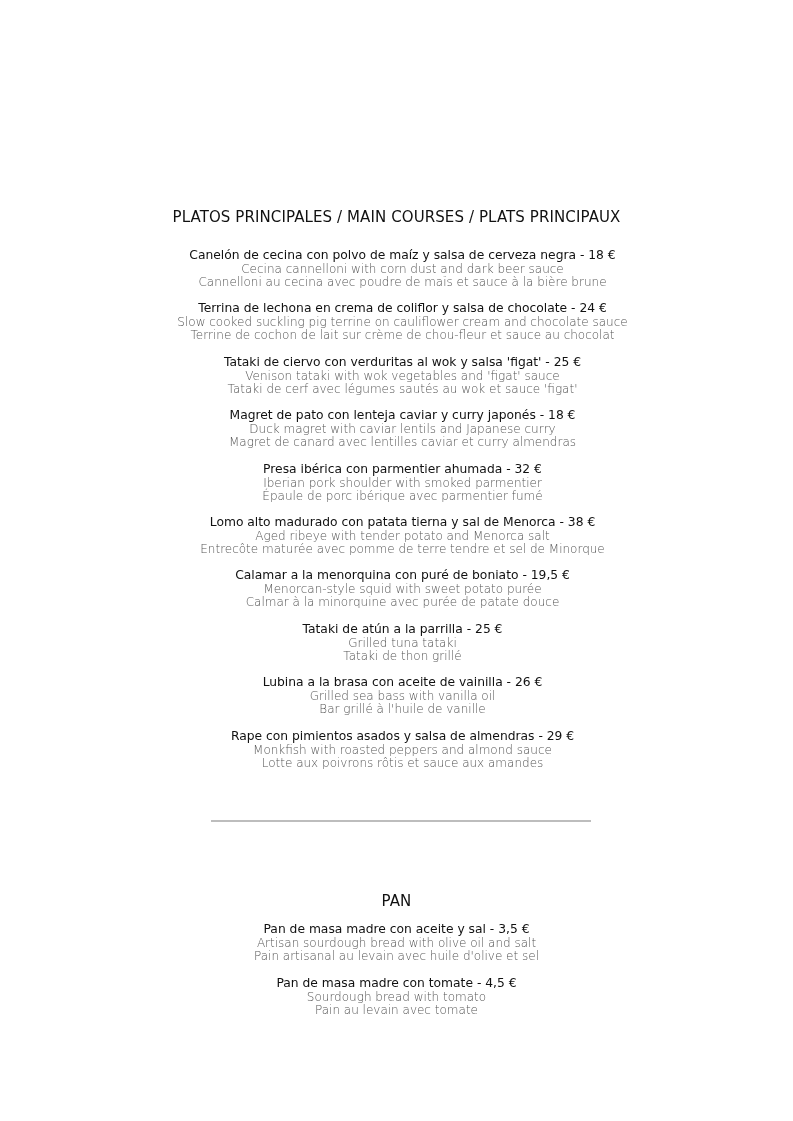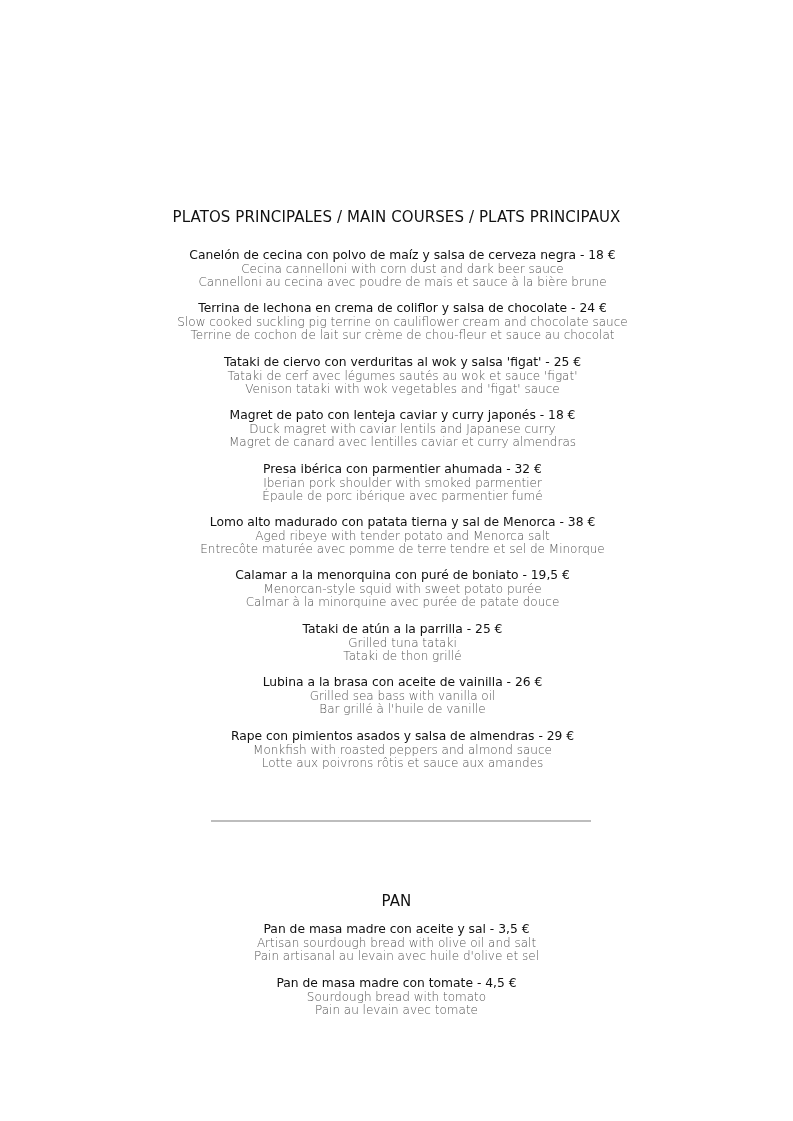--- a/index.html
+++ b/index.html
@@ -91,22 +91,22 @@
         <span class="tr">Cecina cannelloni with corn dust and dark beer sauce</span>
         <span class="tr">Cannelloni au cecina avec poudre de maïs et sauce à la bière brune</span>
       </li>
       <li class="item">
         <span class="dish">Terrina de lechona en crema de coliflor y salsa de chocolate - 24 €</span>
         <span class="tr">Slow cooked suckling pig terrine on cauliflower cream and chocolate sauce</span>
         <span class="tr">Terrine de cochon de lait sur crème de chou-fleur et sauce au chocolat</span>
       </li>
       <li class="item">
         <span class="dish">Tataki de ciervo con verduritas al wok y salsa 'figat' - 25 €</span>
+        <span class="tr">Venison tataki with wok vegetables and 'figat' sauce</span>
         <span class="tr">Tataki de cerf avec légumes sautés au wok et sauce 'figat'</span>
-        <span class="tr">Venison tataki with wok vegetables and 'figat' sauce</span>
       </li>
       <li class="item">
         <span class="dish">Magret de pato con lenteja caviar y curry japonés - 18 €</span>
         <span class="tr">Duck magret with caviar lentils and Japanese curry</span>
         <span class="tr">Magret de canard avec lentilles caviar et curry almendras</span>
       </li>
       <li class="item">
         <span class="dish">Presa ibérica con parmentier ahumada - 32 €</span>
         <span class="tr">Iberian pork shoulder with smoked parmentier</span>
         <span class="tr">Épaule de porc ibérique avec parmentier fumé</span>

